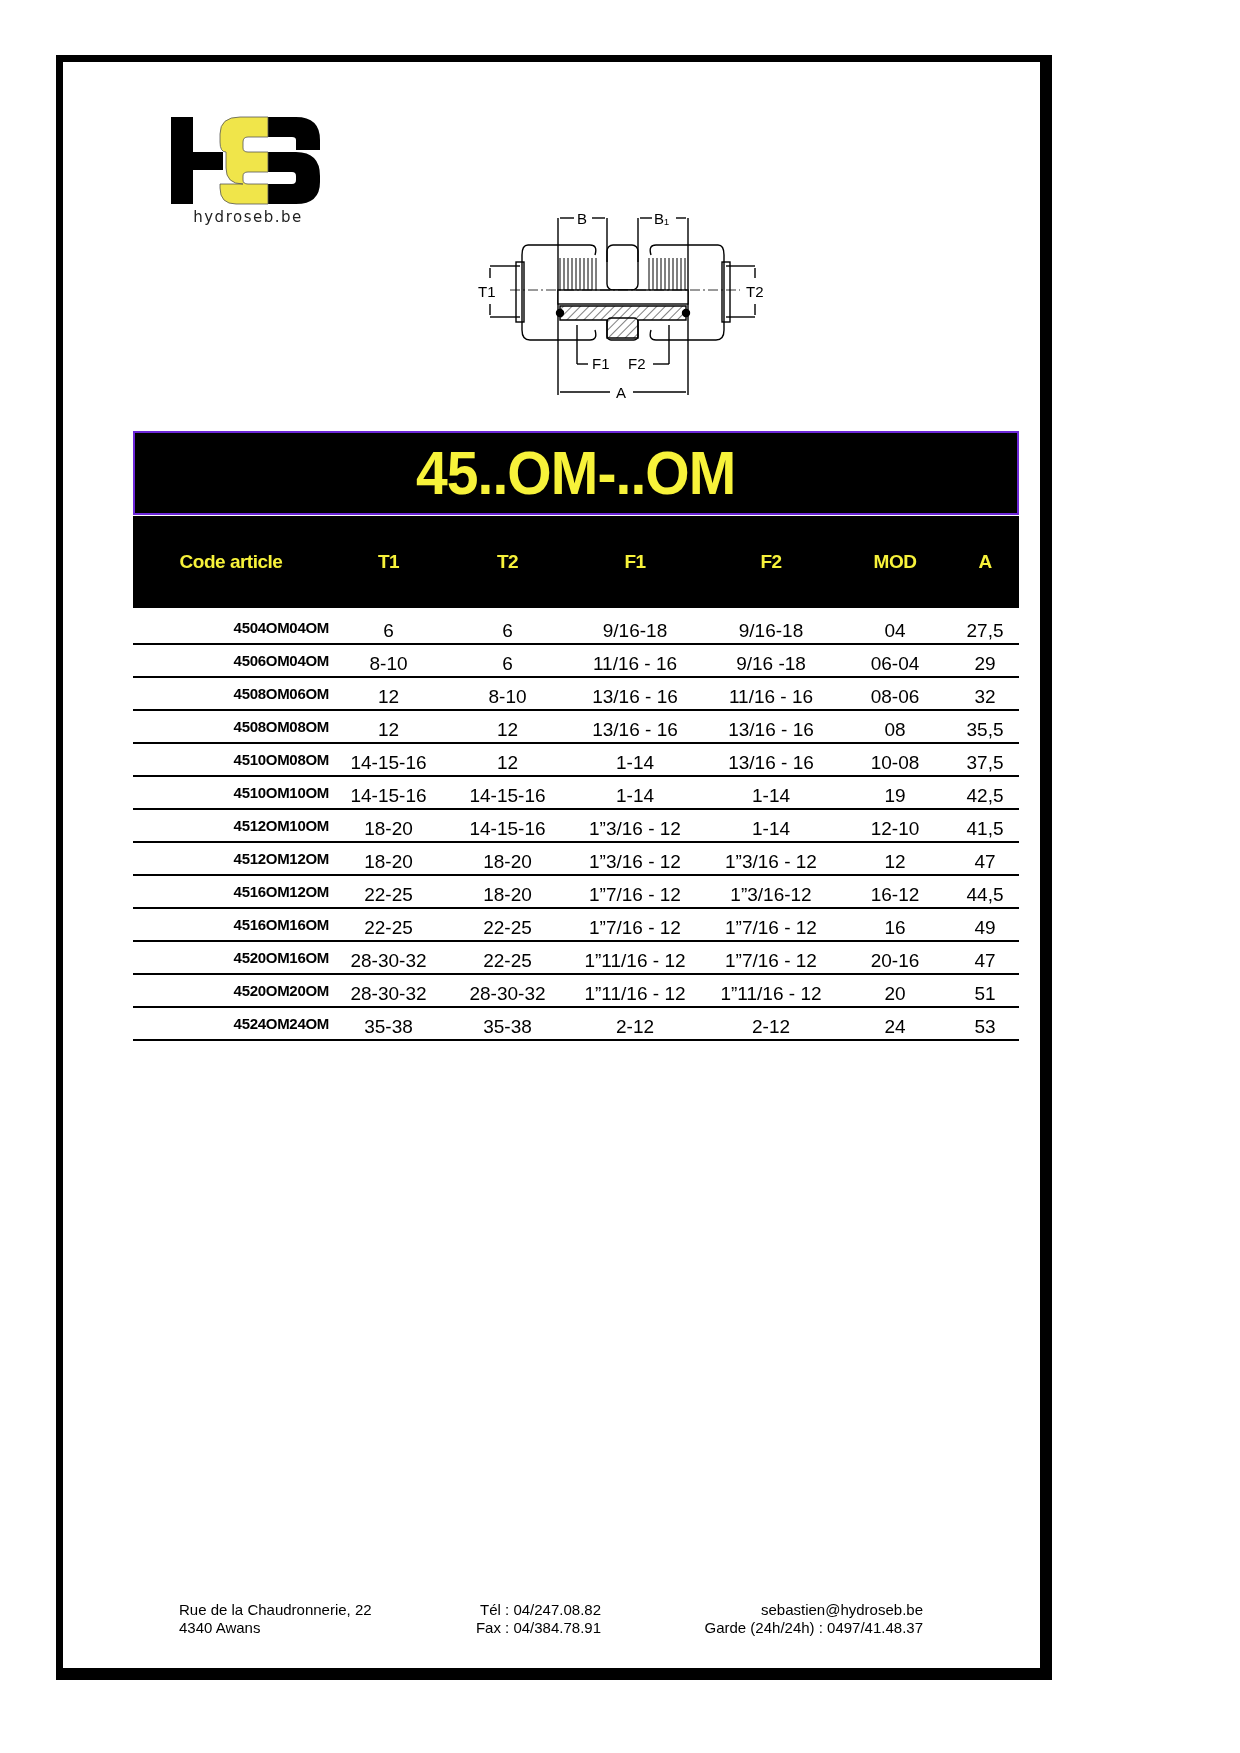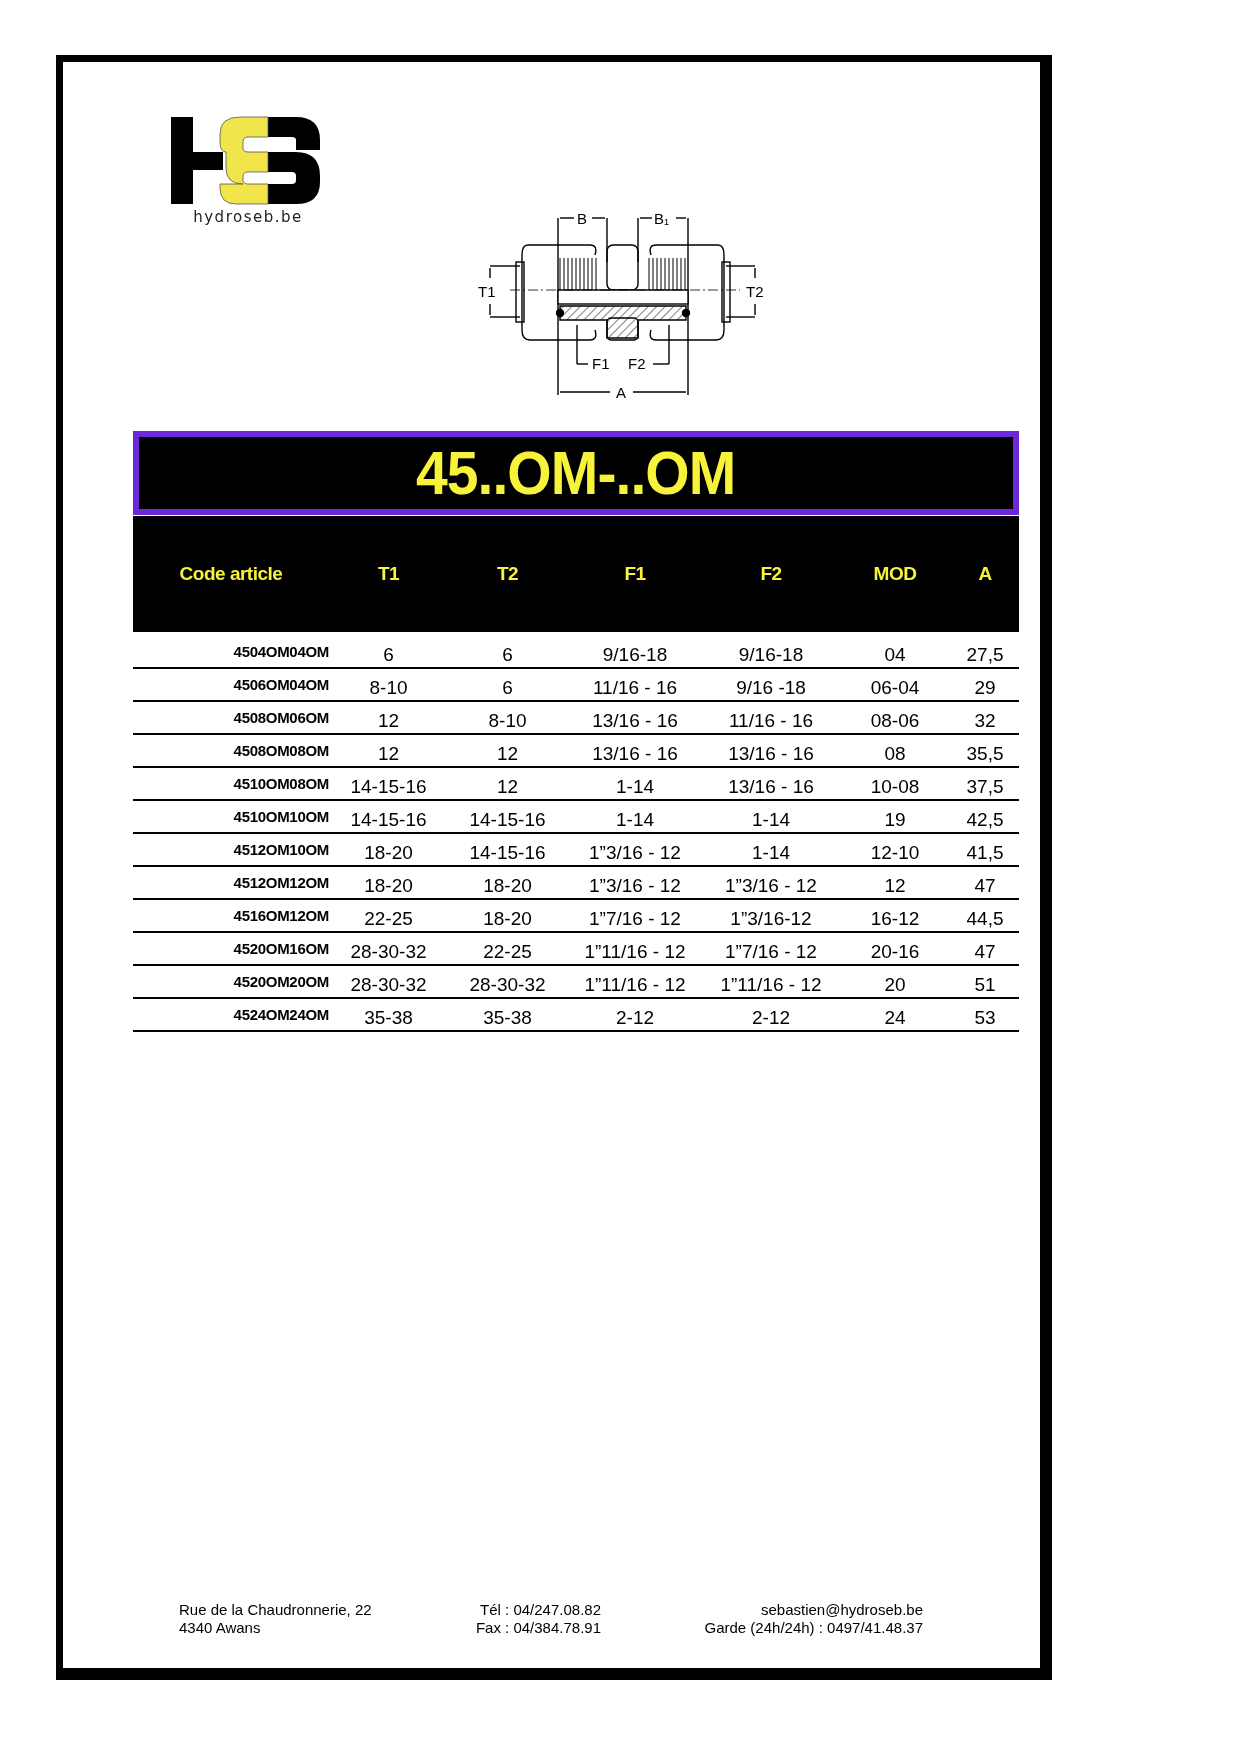--- a/index.html
+++ b/index.html
@@ -56,21 +56,21 @@
     height: 220px;
   }
   
   .title-banner {
     position: absolute;
     left: 133px;
     top: 431px;
     width: 886px;
     height: 84px;
     background: #000;
-    border: 6px solid #6d28d9;
+    border: 2px solid #6d28d9;
     box-sizing: border-box;
     display: flex;
     align-items: center;
     justify-content: center;
   }
   .title-text {
     color: #f7f23a;
     font-family: "Liberation Sans", sans-serif;
     font-weight: bold;
     font-size: 62px;
@@ -86,21 +86,21 @@
     width: 886px;
     border-collapse: collapse;
     table-layout: fixed;
   }
   .spec-table th {
     background: #000;
     color: #f7f23a;
     font-weight: bold;
     font-size: 19px;
     height: 84px;
-    padding: 16px;
+    padding: 4px;
     text-align: center;
     letter-spacing: -0.5px;
     border-top: 1px solid #fff;
   }
   .spec-table td {
     height: 30px;
     padding: 0;
     text-align: center;
     font-size: 19px;
     border-bottom: 2px solid #000;
@@ -350,20 +350,29 @@
       <tr>
         <td class="code">4516OM12OM</td>
         <td class="val">22-25</td>
         <td class="val">18-20</td>
         <td class="val">1”7/16 - 12</td>
         <td class="val">1”3/16-12</td>
         <td class="val">16-12</td>
         <td class="val">44,5</td>
       </tr>
       <tr>
+        <td class="code">4516OM16OM</td>
+        <td class="val">22-25</td>
+        <td class="val">22-25</td>
+        <td class="val">1”7/16 - 12</td>
+        <td class="val">1”7/16 - 12</td>
+        <td class="val">16</td>
+        <td class="val">49</td>
+      </tr>
+      <tr>
         <td class="code">4520OM16OM</td>
         <td class="val">28-30-32</td>
         <td class="val">22-25</td>
         <td class="val">1”11/16 - 12</td>
         <td class="val">1”7/16 - 12</td>
         <td class="val">20-16</td>
         <td class="val">47</td>
       </tr>
       <tr>
         <td class="code">4520OM20OM</td>

